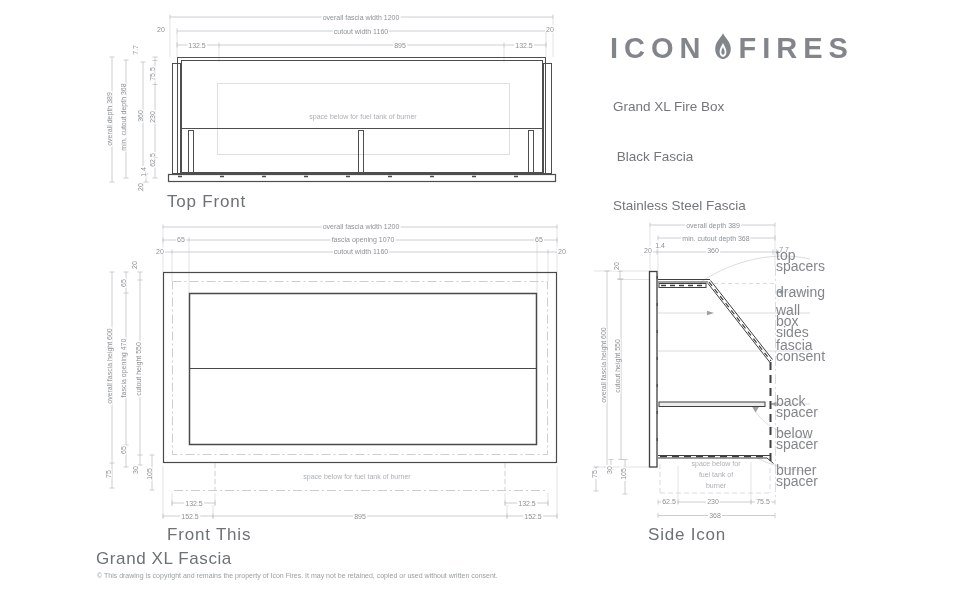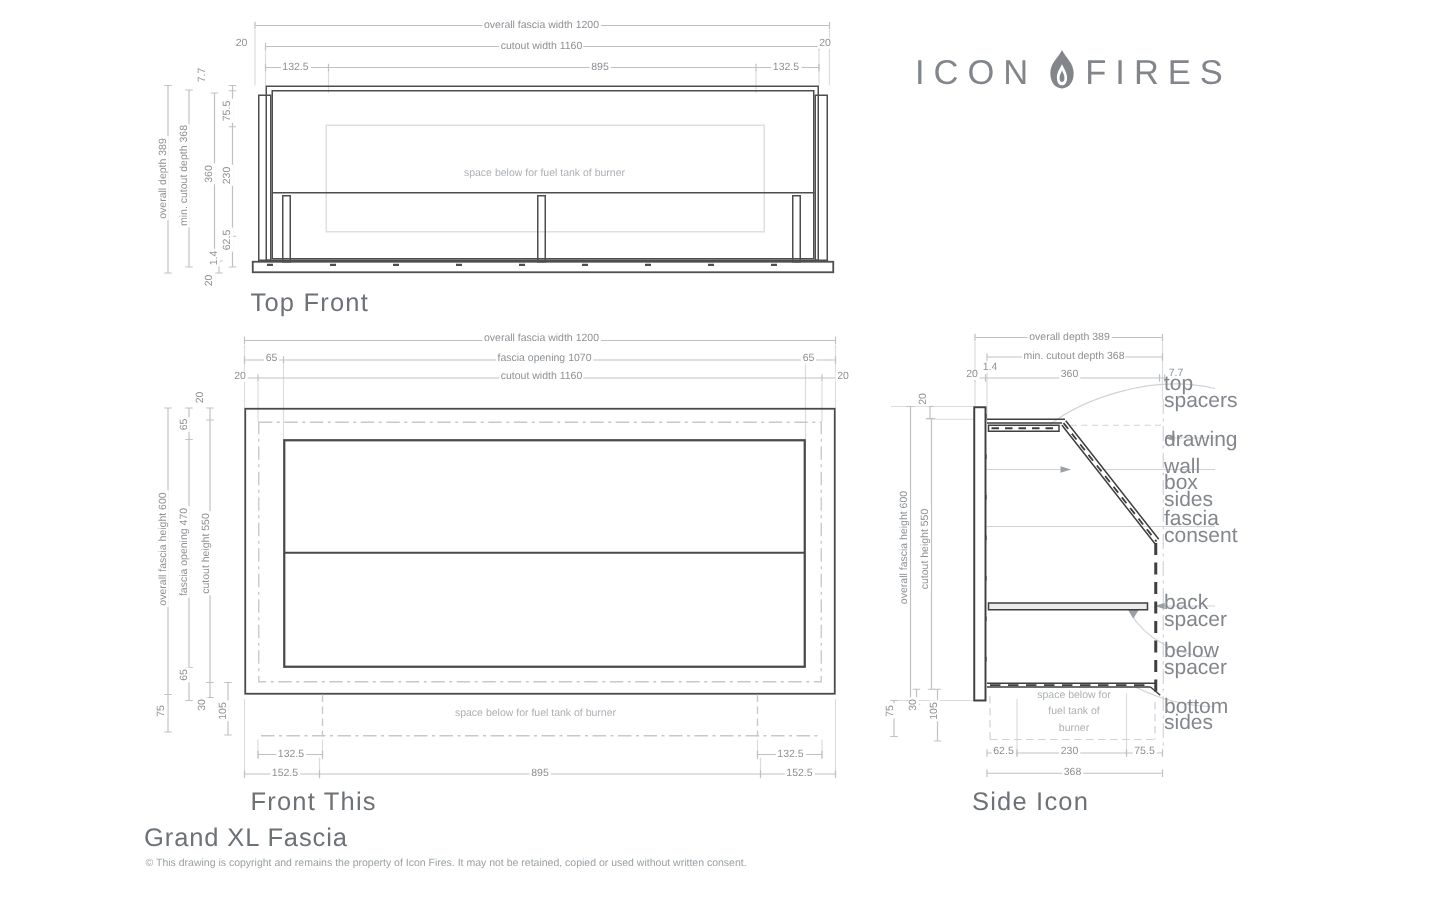--- a/index.html
+++ b/index.html
@@ -8,21 +8,21 @@
   svg.lw{position:absolute;left:0;top:0;}
   .dim{position:absolute;font-size:7px;line-height:1;color:#8d9195;background:#fff;
        padding:0 1px;transform:translate(-50%,-50%);white-space:nowrap;}
   .dim.rot{transform:translate(-50%,-50%) rotate(-90deg);}
   .note{position:absolute;font-size:7px;line-height:1.55;color:#acb0b4;background:#fff;
         padding:0 2px;transform:translate(-50%,-50%);white-space:nowrap;}
   .note.wrap{white-space:normal;text-align:center;transform:none;}
   .vtitle{position:absolute;font-size:17px;color:#6d7276;letter-spacing:.8px;}
   .callout{position:absolute;left:776px;width:40px;font-size:14px;line-height:11px;color:#83878c;}
   .logo{position:absolute;left:610px;top:32px;display:flex;align-items:center;color:#82868b;}
-  .logo .word{font-size:23px;font-weight:400;letter-spacing:6px;}
+  .logo .word{font-size:29px;font-weight:700;letter-spacing:6px;}
   .product{position:absolute;left:613px;top:66px;font-size:13.5px;line-height:16.5px;
            color:#73777b;white-space:pre;}
   .ftitle{position:absolute;left:96px;top:549px;font-size:17px;color:#6d7276;letter-spacing:.6px;}
   .fcopy{position:absolute;left:97px;top:572px;font-size:7px;color:#9aa0a4;}
 </style>
 </head>
 <body>
 
 <div id="canvas">
 
@@ -131,20 +131,25 @@
   </svg>
 
   <div class="logo">
     <span class="word">ICON</span>
     <svg width="22" height="30" viewBox="0 0 24 32" style="margin:0 5px 3px 5px">
       <path fill="#82868b" fill-rule="evenodd" d="M12 1 C 9 7 3.5 10.5 3.5 18 C 3.5 24.5 7.2 29 12 29 C 16.8 29 20.5 24.5 20.5 18 C 20.5 10.5 15 7 12 1 Z
            M12 11.5 C 10 15.5 8.3 17.6 8.3 21.2 C 8.3 24.8 9.9 26.8 12 26.8 C 14.1 26.8 15.7 24.8 15.7 21.2 C 15.7 17.8 13.6 15 12 11.5 Z"></path>
       <path fill="#82868b" d="M12 16 C 11 18.5 10.2 19.6 10.2 21.4 C 10.2 23.3 11 24.4 12 24.4 C 13 24.4 13.8 23.3 13.8 21.4 C 13.8 19.5 12.9 18.2 12 16 Z"></path>
     </svg>
     <span class="word">FIRES</span>
+  </div>
+  <div class="product">
+    <div>Grand XL Fire Box</div>
+    <div> Black Fascia</div>
+    <div>Stainless Steel Fascia</div>
   </div>
 
   <div class="dim" style="left:361px;top:17px">overall fascia width 1200</div>
   <div class="dim" style="left:161px;top:29px">20</div>
   <div class="dim" style="left:550px;top:29px">20</div>
   <div class="dim" style="left:361px;top:31px">cutout width 1160</div>
   <div class="dim" style="left:197px;top:45px">132.5</div>
   <div class="dim" style="left:400px;top:45px">895</div>
   <div class="dim" style="left:524px;top:45px">132.5</div>
   <div class="dim rot" style="left:109px;top:119px">overall depth 389</div>
@@ -200,20 +205,20 @@
   <div class="dim" style="left:713px;top:501px">230</div>
   <div class="dim" style="left:763px;top:501px">75.5</div>
   <div class="dim" style="left:715px;top:515px">368</div>
 
   <div class="callout" style="top:250px">top spacers</div>
   <div class="callout" style="top:287px">drawing</div>
   <div class="callout" style="top:305px">wall box sides</div>
   <div class="callout" style="top:340px">fascia consent</div>
   <div class="callout" style="top:396px">back spacer</div>
   <div class="callout" style="top:428px">below spacer</div>
-  <div class="callout" style="top:465px">bottom sides</div>
+  <div class="callout" style="top:465px">burner spacer</div>
 
   <div class="vtitle" style="left:648px;top:525px">Side Icon</div>
 
   <div class="ftitle">Grand XL Fascia</div>
   <div class="fcopy">© This drawing is copyright and remains the property of Icon Fires. It may not be retained, copied or used without written consent.</div>
 
 </div>
 
 </body></html>

